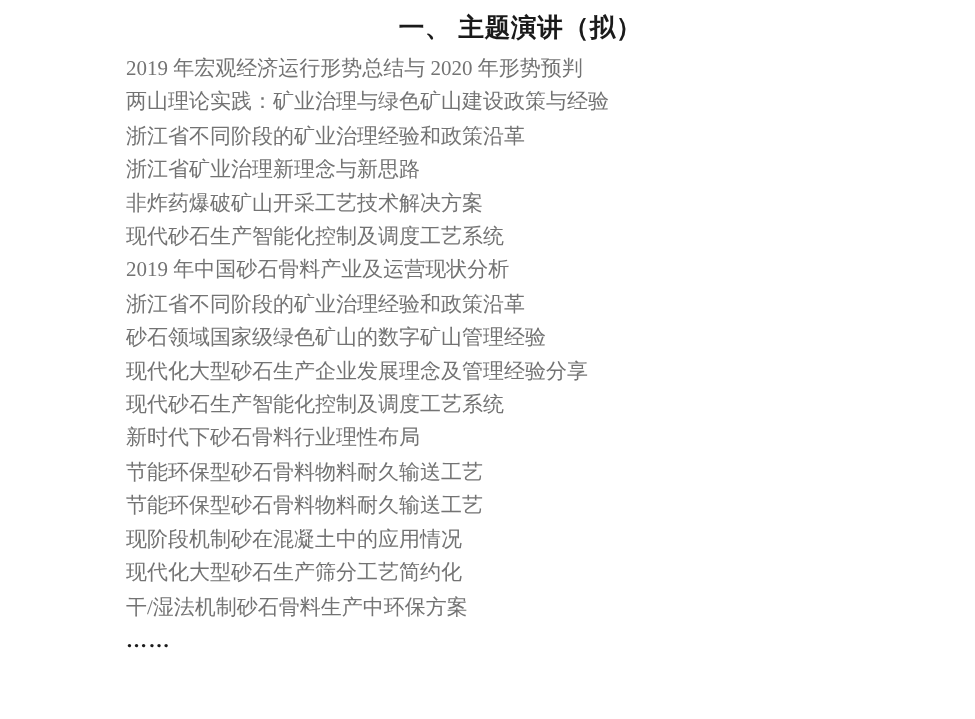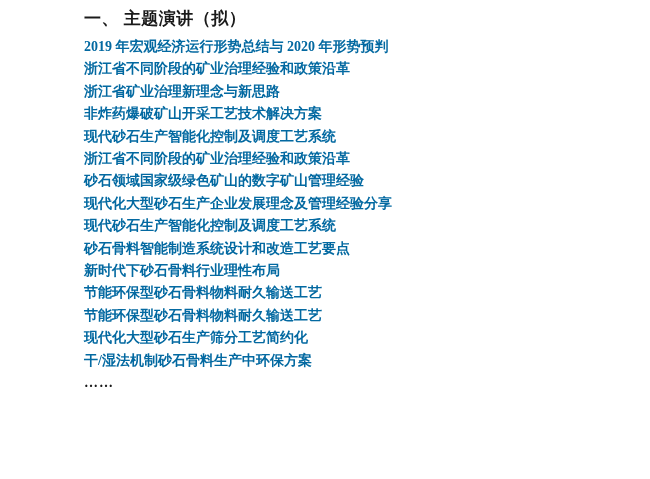--- a/index.html
+++ b/index.html
@@ -19,56 +19,58 @@
     background: #ffffff;
   }
   .heading {
     margin: 0 0 7px 0;
     font-size: 17px;
     line-height: 20px;
     font-weight: bold;
     color: #1a1a1a;
     letter-spacing: 0.5px;
     white-space: pre;
+    text-align: center;
   }
   .topic-list {
     margin: 0;
     padding: 0;
   }
   .topic-item {
     margin: 0;
     padding: 0;
     font-size: 14px;
     line-height: 22.4px;
-    color: #0369a1;
+    color: #737373;
     white-space: pre;
-    font-weight: bold;
   }
   .ellipsis-line {
     font-weight: bold;
     letter-spacing: 1px;
     color: #1a1a1a;
   }
 </style>
 </head>
 <body>
 
 <div class="doc">
   <h1 class="heading">一、 主题演讲（拟）</h1>
   <div class="topic-list">
     <p class="topic-item">2019 年宏观经济运行形势总结与 2020 年形势预判</p>
+    <p class="topic-item">两山理论实践：矿业治理与绿色矿山建设政策与经验</p>
     <p class="topic-item">浙江省不同阶段的矿业治理经验和政策沿革</p>
     <p class="topic-item">浙江省矿业治理新理念与新思路</p>
     <p class="topic-item">非炸药爆破矿山开采工艺技术解决方案</p>
     <p class="topic-item">现代砂石生产智能化控制及调度工艺系统</p>
+    <p class="topic-item">2019 年中国砂石骨料产业及运营现状分析</p>
     <p class="topic-item">浙江省不同阶段的矿业治理经验和政策沿革</p>
     <p class="topic-item">砂石领域国家级绿色矿山的数字矿山管理经验</p>
     <p class="topic-item">现代化大型砂石生产企业发展理念及管理经验分享</p>
     <p class="topic-item">现代砂石生产智能化控制及调度工艺系统</p>
-    <p class="topic-item">砂石骨料智能制造系统设计和改造工艺要点</p>
     <p class="topic-item">新时代下砂石骨料行业理性布局</p>
     <p class="topic-item">节能环保型砂石骨料物料耐久输送工艺</p>
     <p class="topic-item">节能环保型砂石骨料物料耐久输送工艺</p>
+    <p class="topic-item">现阶段机制砂在混凝土中的应用情况</p>
     <p class="topic-item">现代化大型砂石生产筛分工艺简约化</p>
     <p class="topic-item">干/湿法机制砂石骨料生产中环保方案</p>
     <p class="topic-item ellipsis-line">……</p>
   </div>
 </div>
 
 </body></html>

